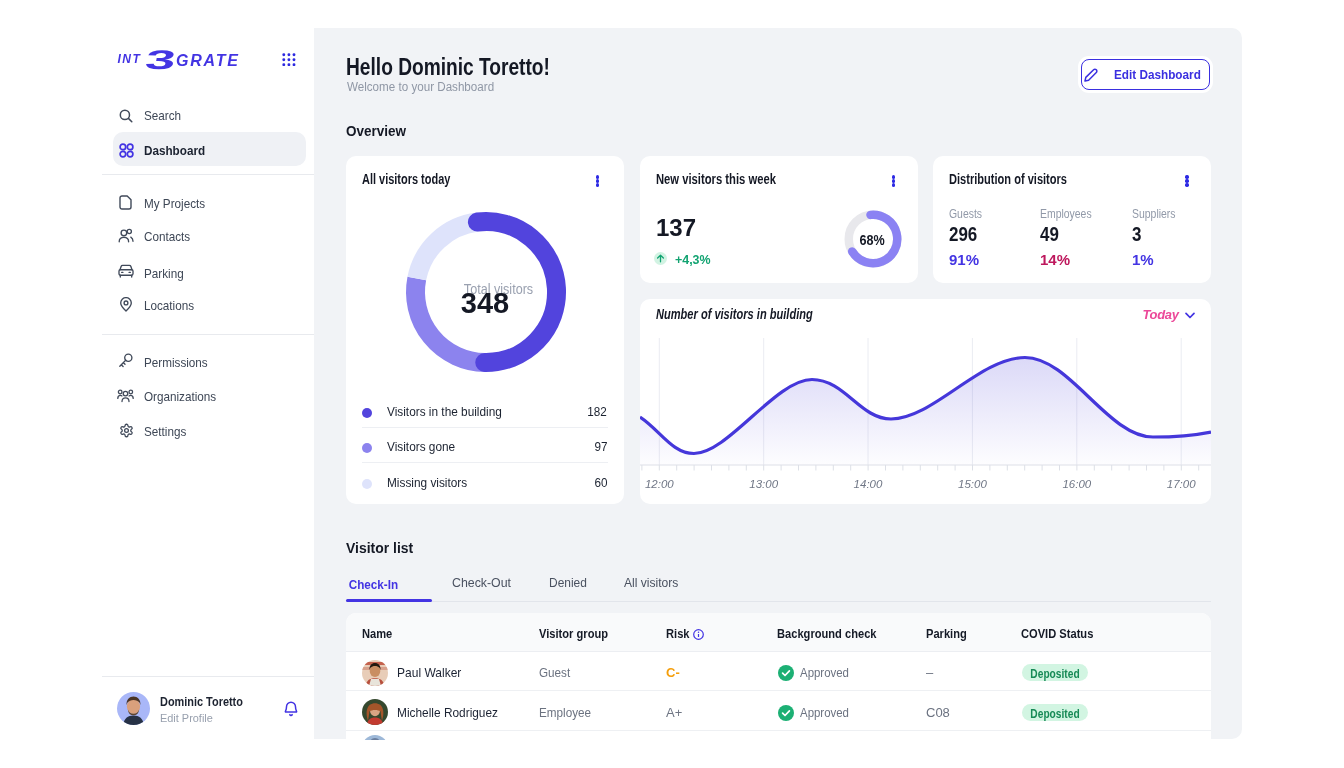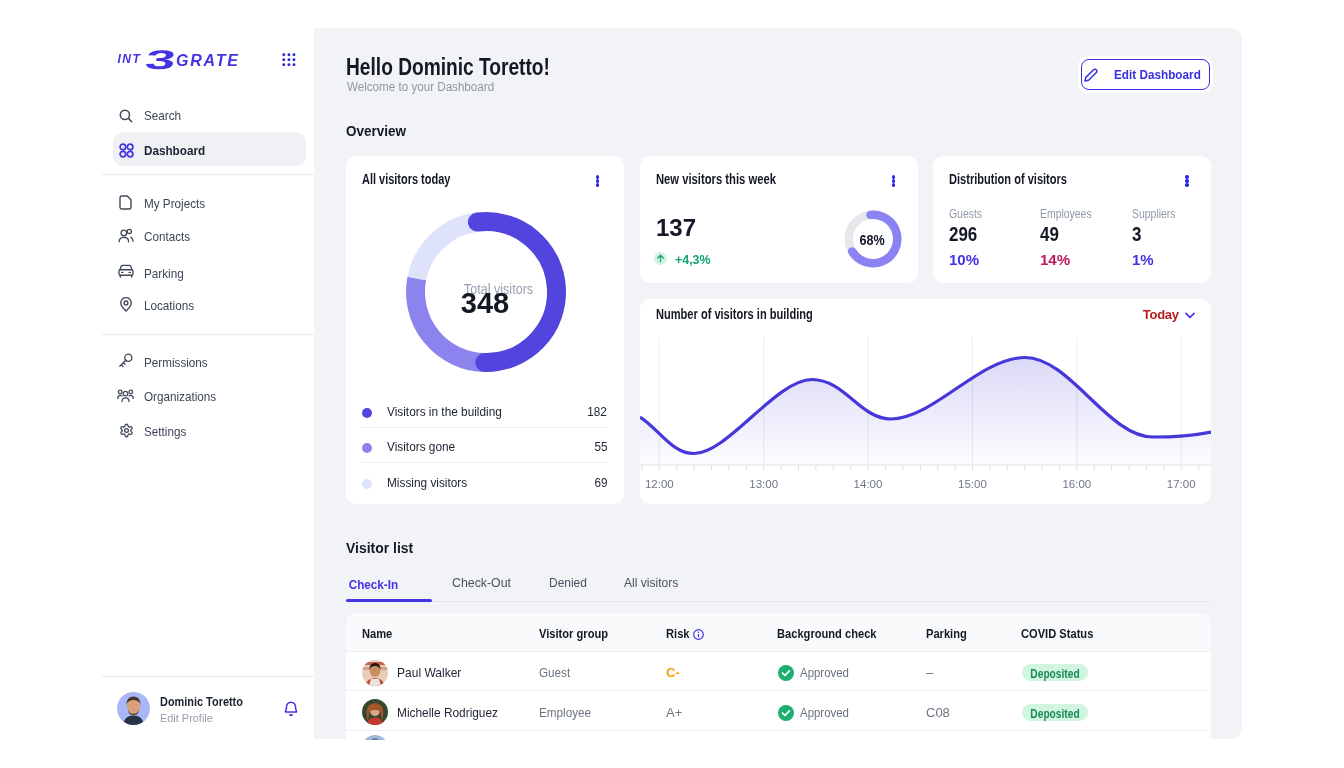--- a/index.html
+++ b/index.html
@@ -164,27 +164,27 @@
 
   <div class="abs" style="left:16px;top:247px;width:246px;height:19px;">
     <span class="abs" style="left:0;top:4.5px;width:10px;height:10px;border-radius:50%;background:#5244dd;"></span>
     <span class="abs sx" style="left:25px;top:1px;font-size:13px;color:#1b2230;transform:scaleX(.91);">Visitors in the building</span>
     <span class="abs sxr" style="right:1px;top:1px;font-size:13px;color:#1b2230;transform:scaleX(.9);">182</span>
   </div>
   <div class="abs" style="left:16px;top:271px;width:246px;height:1px;background:#edeff3;"></div>
   <div class="abs" style="left:16px;top:282px;width:246px;height:19px;">
     <span class="abs" style="left:0;top:4.5px;width:10px;height:10px;border-radius:50%;background:#8c83ee;"></span>
     <span class="abs sx" style="left:25px;top:1px;font-size:13px;color:#1b2230;transform:scaleX(.91);">Visitors gone</span>
-    <span class="abs sxr" style="right:1px;top:1px;font-size:13px;color:#1b2230;transform:scaleX(.9);">55</span>
+    <span class="abs sxr" style="right:1px;top:1px;font-size:13px;color:#1b2230;transform:scaleX(.9);">97</span>
   </div>
   <div class="abs" style="left:16px;top:306px;width:246px;height:1px;background:#edeff3;"></div>
   <div class="abs" style="left:16px;top:318px;width:246px;height:19px;">
     <span class="abs" style="left:0;top:4.5px;width:10px;height:10px;border-radius:50%;background:#dee3fb;"></span>
     <span class="abs sx" style="left:25px;top:1px;font-size:13px;color:#1b2230;transform:scaleX(.91);">Missing visitors</span>
-    <span class="abs sxr" style="right:1px;top:1px;font-size:13px;color:#1b2230;transform:scaleX(.9);">69</span>
+    <span class="abs sxr" style="right:1px;top:1px;font-size:13px;color:#1b2230;transform:scaleX(.9);">60</span>
   </div>
 </div>
 
 <div class="card" id="card2" style="left:640px;top:156px;width:278px;height:127px;">
   <div class="abs sx" style="left:16px;top:15px;font-size:14.5px;font-weight:bold;color:#141824;transform:scaleX(.775);">New visitors this week</div>
   <div class="kebab" style="left:251.5px;top:19.3px;">
       <i></i>
       <i></i>
       <i></i>
     </div>
@@ -204,32 +204,32 @@
 
 <div class="card" id="card3" style="left:933px;top:156px;width:278px;height:127px;">
   <div class="abs sx" style="left:16px;top:15px;font-size:14.5px;font-weight:bold;color:#141824;transform:scaleX(.763);">Distribution of visitors</div>
   <div class="kebab" style="left:252px;top:19.3px;">
       <i></i>
       <i></i>
       <i></i>
     </div>
   <div class="abs sx" style="left:16px;top:51px;font-size:12px;color:#9199a8;transform:scaleX(.87);">Guests</div>
   <div class="abs sx" style="left:16px;top:66.5px;font-size:19.5px;font-weight:bold;color:#141824;transform:scaleX(.87);">296</div>
-  <div class="abs sx" style="left:16px;top:95px;font-size:15.5px;font-weight:bold;color:#4334e3;transform:scaleX(.97);">10%</div>
+  <div class="abs sx" style="left:16px;top:95px;font-size:15.5px;font-weight:bold;color:#4334e3;transform:scaleX(.97);">91%</div>
   <div class="abs sx" style="left:107px;top:51px;font-size:12px;color:#9199a8;transform:scaleX(.87);">Employees</div>
   <div class="abs sx" style="left:107px;top:66.5px;font-size:19.5px;font-weight:bold;color:#141824;transform:scaleX(.87);">49</div>
   <div class="abs sx" style="left:107px;top:95px;font-size:15.5px;font-weight:bold;color:#be185d;transform:scaleX(.97);">14%</div>
   <div class="abs sx" style="left:199px;top:51px;font-size:12px;color:#9199a8;transform:scaleX(.87);">Suppliers</div>
   <div class="abs sx" style="left:199px;top:66.5px;font-size:19.5px;font-weight:bold;color:#141824;transform:scaleX(.87);">3</div>
   <div class="abs sx" style="left:199px;top:95px;font-size:15.5px;font-weight:bold;color:#4334e3;transform:scaleX(.97);">1%</div>
 </div>
 
-<div class="card" id="card4" style="left:640px;top:299px;width:571px;height:205px;overflow:hidden;">
+<div class="card" id="card4" style="left:640px;top:299px;width:571px;height:205px;overflow:hidden;font-style:italic;">
   <div class="abs sx" style="left:16px;top:7px;font-size:14.5px;font-weight:bold;color:#141824;transform:scaleX(.763);">Number of visitors in building</div>
-  <div class="abs" style="left:0;top:8px;width:555px;text-align:right;font-size:13px;font-weight:bold;color:#b91c1c;letter-spacing:-0.3px;padding-left:9px;">Today
+  <div class="abs" style="left:0;top:8px;width:555px;text-align:right;font-size:13px;font-weight:bold;color:#ec4899;letter-spacing:-0.3px;padding-left:9px;">Today
     <svg width="10" height="7" viewBox="0 0 10 7" fill="none" stroke="#4334e3" stroke-width="1.7" stroke-linecap="round" stroke-linejoin="round" style="margin-left:3px;">
         <path d="M1 1.3 L5 5.5 L9 1.3"></path>
       </svg>
   </div>
   <svg class="abs" style="left:0;top:0;" width="571" height="205" viewBox="0 0 571 205" fill="none">
     <defs>
       <linearGradient id="areaG" x1="0" y1="55" x2="0" y2="167" gradientUnits="userSpaceOnUse">
         <stop offset="0" stop-color="#584ddb" stop-opacity="0.22"></stop>
         <stop offset="1" stop-color="#584ddb" stop-opacity="0.01"></stop>
       </linearGradient>

